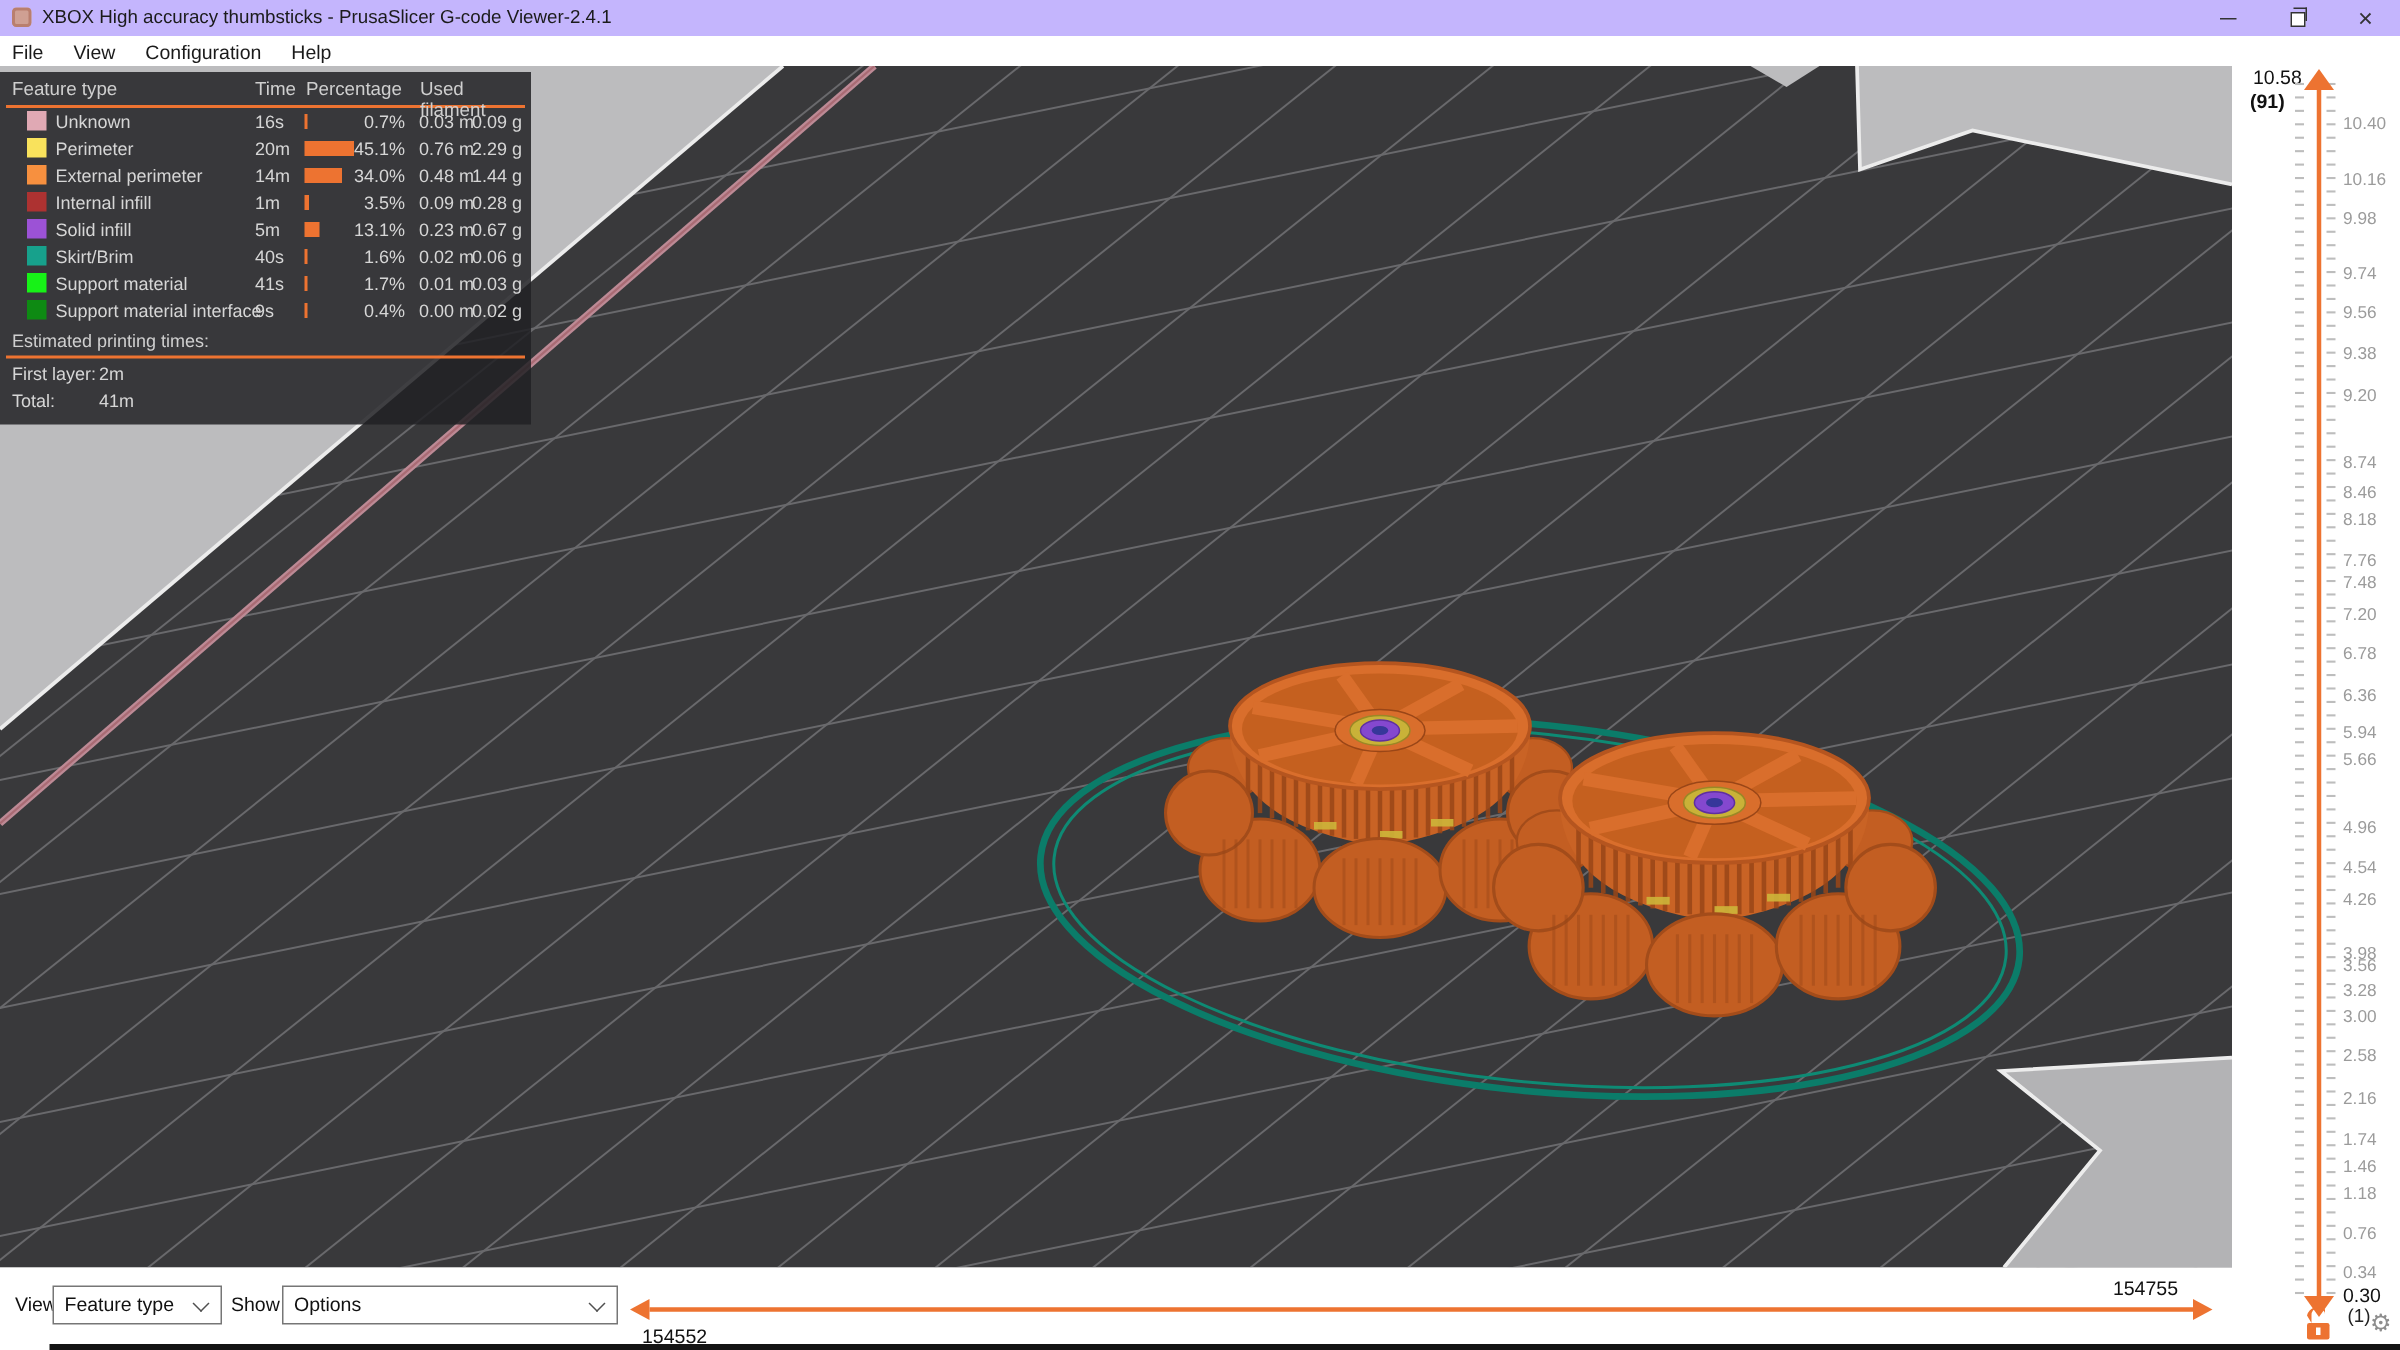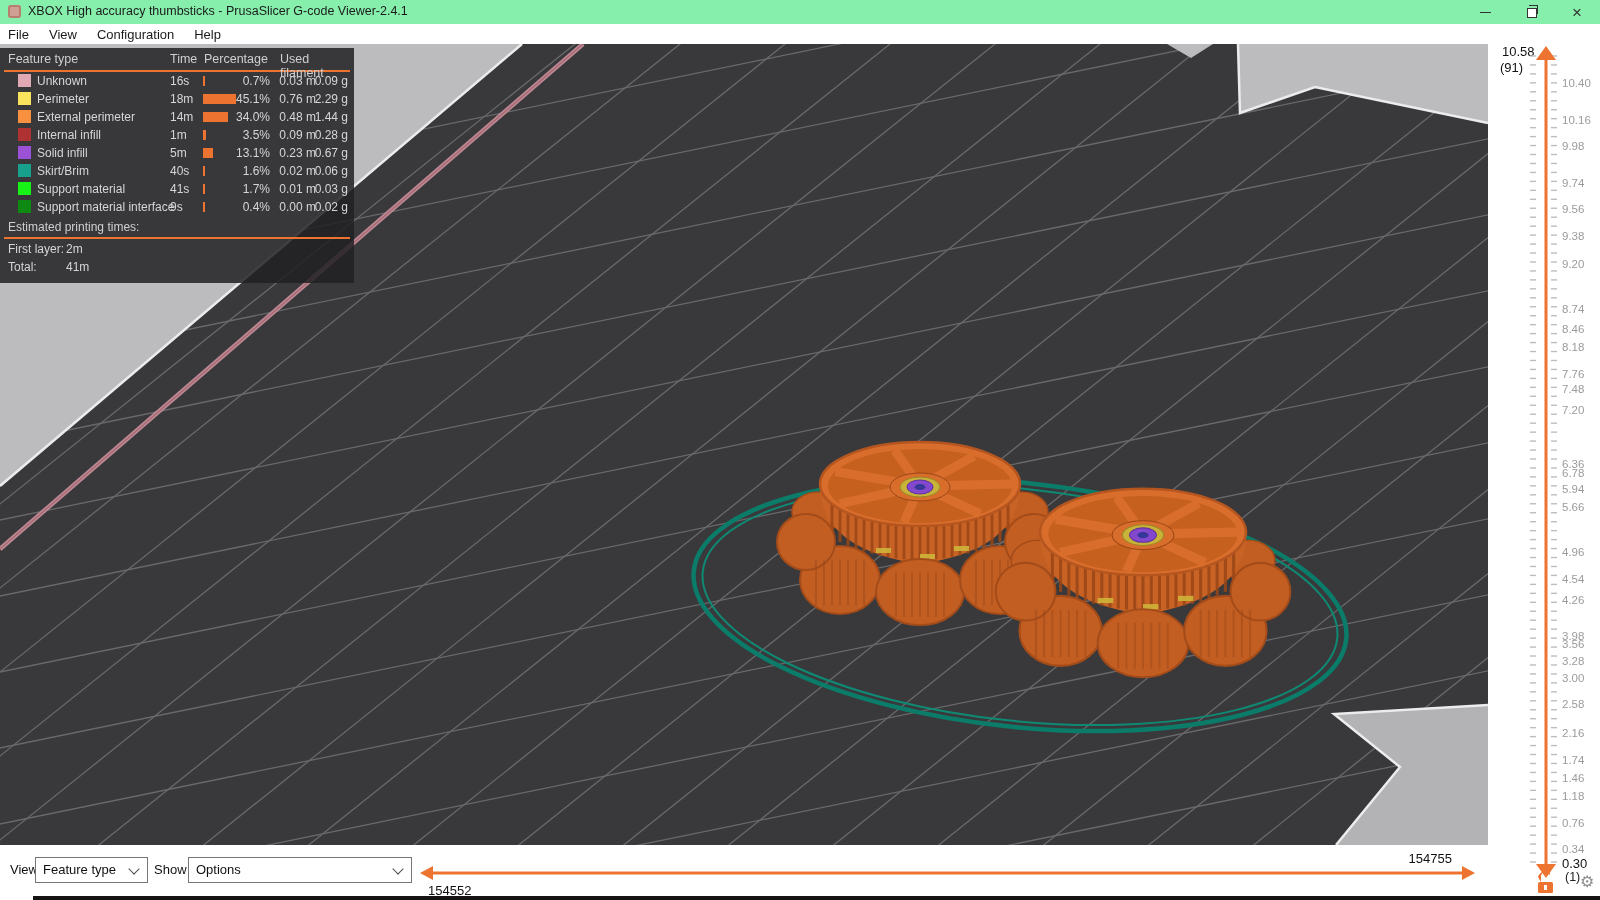--- a/index.html
+++ b/index.html
@@ -1,21 +1,21 @@
 <!DOCTYPE html>
 <html><head>
 <meta charset="utf-8">
 <style>
   html,body{margin:0;padding:0;}
   body{width:1600px;height:900px;position:relative;overflow:hidden;
        font-family:"Liberation Sans",sans-serif;background:#ffffff;}
   .abs{position:absolute;}
 
   
-  #titlebar{left:0;top:0;width:1600px;height:24px;background:#86efac;}
+  #titlebar{left:0;top:0;width:1600px;height:24px;background:#c4b5fd;}
   #app-icon{left:8px;top:5px;width:13px;height:13px;border-radius:3px;
             background:#cfa093;box-shadow:inset 0 0 0 2px #b97f6e;}
   #window-title{left:28px;top:4px;font-size:12.5px;color:#1b1b1b;white-space:nowrap;}
   .winbtn{top:0;width:46px;height:24px;display:flex;align-items:center;justify-content:center;color:#222;}
   #btn-min{left:1462px;}
   #btn-max{left:1508px;}
   #btn-close{left:1554px;}
   #btn-min .bar{width:11px;height:1px;background:#333;}
   .restore{width:8px;height:8px;border:1px solid #333;background:#fff;position:relative;margin-top:2px;margin-left:2px;}
   .restore:before{content:"";position:absolute;left:1px;top:-4px;width:8px;height:8px;border:1px solid #333;border-bottom:none;border-left:none;background:transparent;}
@@ -46,21 +46,21 @@
   #legend .est{position:relative;height:21px;}
   #legend .est span{position:absolute;left:8px;top:4px;color:#cfcfcf;}
   .time-row{position:relative;height:18px;}
   .time-row .k{position:absolute;left:8px;top:3px;}
   .time-row .v{position:absolute;left:66px;top:3px;}
   #legend-bottom-pad{height:8px;}
 
   
   #right-panel{left:1488px;top:44px;width:112px;height:856px;background:#ffffff;}
   #vs-top-value{left:14px;top:0px;font-size:13px;color:#111;}
-  #vs-top-layer{left:12px;top:16px;font-size:13px;color:#111;}
+  #vs-top-layer{left:12px;top:16px;font-size:13px;color:#111;font-weight:bold;}
   .vtick-label{position:absolute;left:74px;font-size:11.5px;color:#9b9b9b;white-space:nowrap;}
   #vs-bottom-value{left:74px;top:812px;font-size:13px;color:#111;background:#fff;}
   #vs-bottom-layer{left:77px;top:826px;font-size:12.5px;color:#222;}
   #gear-icon{left:92px;top:828px;font-size:16px;color:#8e8e8e;}
 
   
   #bottom-bar{left:0;top:845px;width:1488px;height:55px;background:#ffffff;}
   .bb-label{font-size:13px;color:#111;top:17px;}
   .combo{top:12px;height:24px;background:#ffffff;border:1px solid #767676;font-size:13px;color:#111;}
   .combo .val{position:absolute;left:7px;top:4px;white-space:nowrap;}
@@ -314,21 +314,21 @@
     <div class="tm">16s</div>
     <div class="bar" style="width: 1.5px;"></div>
     <div class="pc">0.7%</div>
     <div class="ln">0.03 m</div>
     <div class="wt">0.09 g</div>
   </div>
 
   <div class="lrow">
     <div class="sw" style="background: rgb(249, 226, 92);"></div>
     <div class="lb">Perimeter</div>
-    <div class="tm">18m</div>
+    <div class="tm">20m</div>
     <div class="bar" style="width: 32.923px;"></div>
     <div class="pc">45.1%</div>
     <div class="ln">0.76 m</div>
     <div class="wt">2.29 g</div>
   </div>
 
   <div class="lrow">
     <div class="sw" style="background: rgb(247, 144, 63);"></div>
     <div class="lb">External perimeter</div>
     <div class="tm">14m</div>
@@ -609,21 +609,21 @@
       <div class="vtick-label" style="top: 133px;">9.74</div>
       <div class="vtick-label" style="top: 159px;">9.56</div>
       <div class="vtick-label" style="top: 186px;">9.38</div>
       <div class="vtick-label" style="top: 214px;">9.20</div>
       <div class="vtick-label" style="top: 259px;">8.74</div>
       <div class="vtick-label" style="top: 279px;">8.46</div>
       <div class="vtick-label" style="top: 297px;">8.18</div>
       <div class="vtick-label" style="top: 324px;">7.76</div>
       <div class="vtick-label" style="top: 339px;">7.48</div>
       <div class="vtick-label" style="top: 360px;">7.20</div>
-      <div class="vtick-label" style="top: 386px; margin-top: 37px;">6.78</div>
+      <div class="vtick-label" style="top: 386px;">6.78</div>
       <div class="vtick-label" style="top: 414px;">6.36</div>
       <div class="vtick-label" style="top: 439px;">5.94</div>
       <div class="vtick-label" style="top: 457px;">5.66</div>
       <div class="vtick-label" style="top: 458px; padding-left: 40px;">5.38</div>
       <div class="vtick-label" style="top: 502px;">4.96</div>
       <div class="vtick-label" style="top: 529px;">4.54</div>
       <div class="vtick-label" style="top: 550px;">4.26</div>
       <div class="vtick-label" style="top: 567px; margin-top: 19px;">3.98</div>
       <div class="vtick-label" style="top: 594px;">3.56</div>
       <div class="vtick-label" style="top: 611px;">3.28</div>

